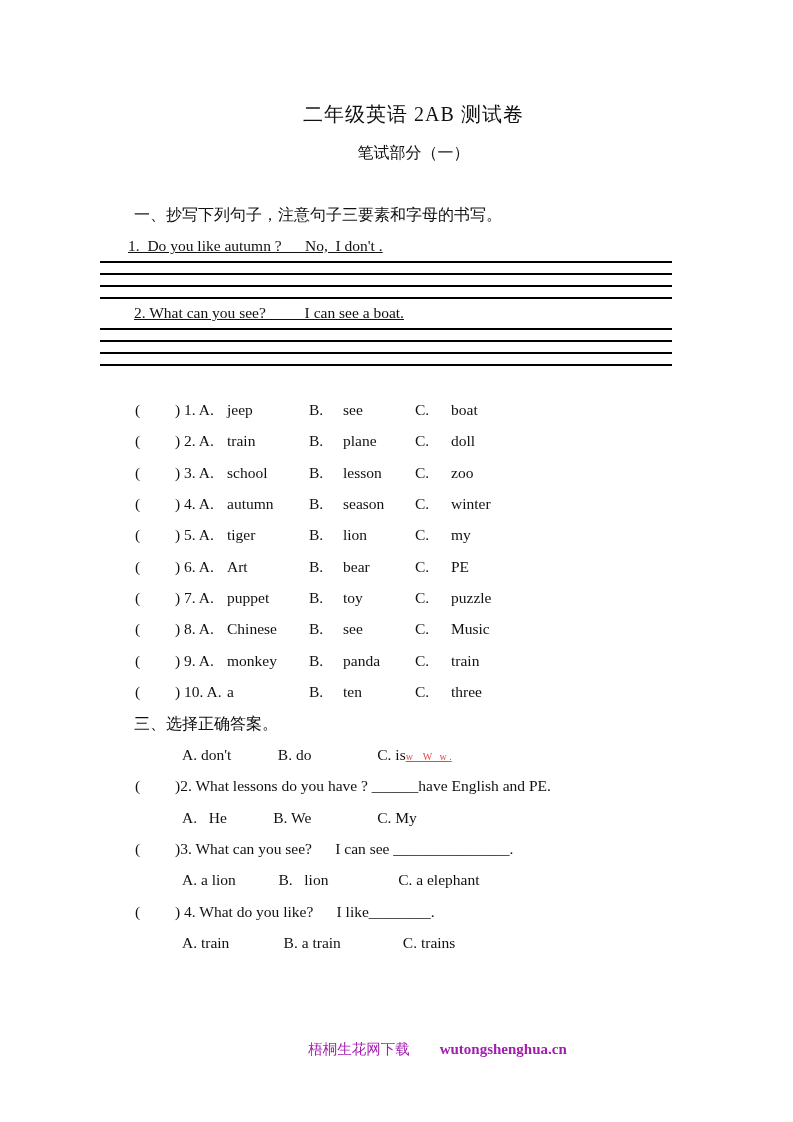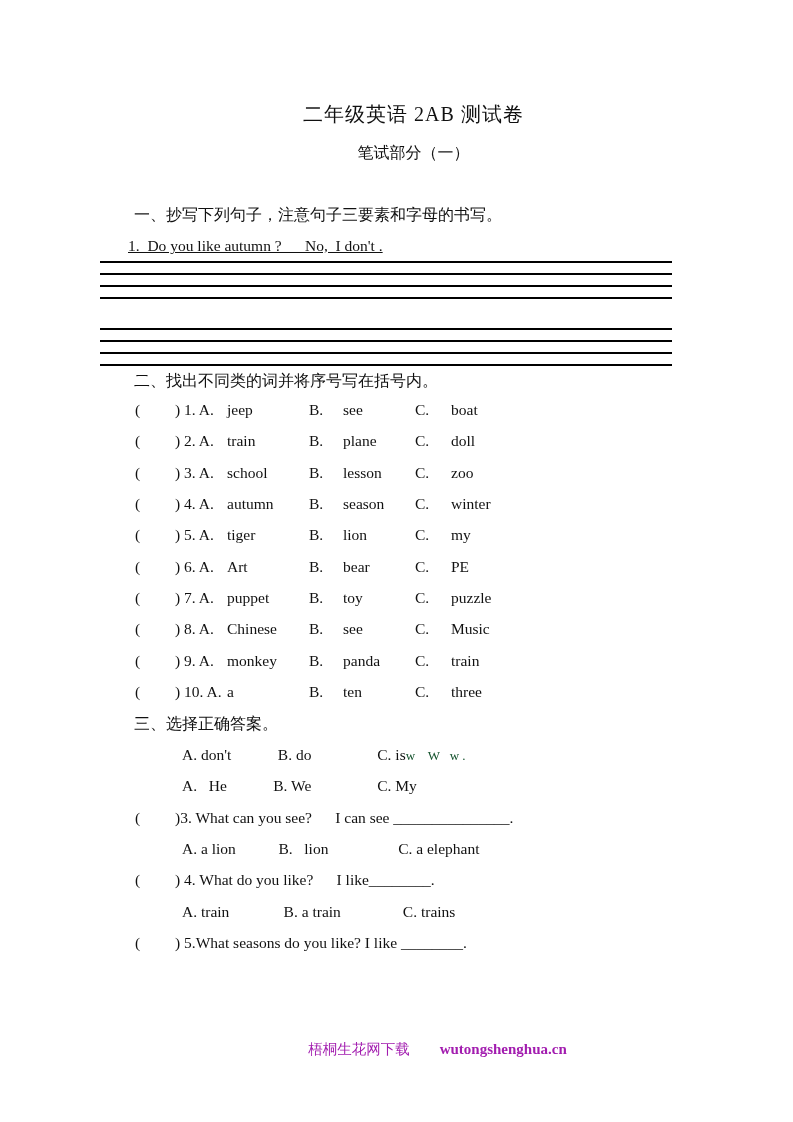--- a/index.html
+++ b/index.html
@@ -22,21 +22,21 @@
   .staff-line{position:absolute;left:100px;width:572px;height:1.7px;background:#000;}
   
   .rows2{top:401px;left:118px;}
   .row2{height:31.35px;display:grid;grid-template-columns:40px 52px 82px 34px 72px 36px auto;font-size:15.5px;}
   .row2 span{white-space:pre;}
   
   .items3{top:746px;left:118px;font-size:15.5px;}
   .q-line{height:31.35px;white-space:pre;}
   .q-paren{display:inline-block;width:40px;}
   .opt-line{height:31.35px;white-space:pre;padding-left:47px;}
-  .watermark{color:#14532d;font-size:13px;}
+  .watermark{color:#ef4444;font-size:10px;text-decoration:underline;}
   .footer{top:1040px;font-size:14.5px;color:#a21caf;margin-left:24px;}
   .footer .url{font-weight:bold;margin-left:30px;font-size:15px;}
 </style>
 </head>
 <body>
 
 <div class="page">
 
   <div class="abs center title">二年级英语 2AB 测试卷</div>
   <div class="abs heading" style="top:205px;left:117px;">一、抄写下列句子，注意句子三要素和字母的书写。</div>
@@ -44,28 +44,28 @@
   <div class="abs center subtitle">笔试部分（一）</div>
 
   <div class="abs sent pre" style="top:236px;left:111px;">1.  Do you like autumn ?      No,  I don't .</div>
   <div id="staff1">
       <div class="staff-line" style="top: 261px;"></div>
       <div class="staff-line" style="top: 273px;"></div>
       <div class="staff-line" style="top: 285px;"></div>
       <div class="staff-line" style="top: 297px;"></div>
     </div>
 
+  <div class="abs sent pre" style="top:303px;left:117px;">2. What can you see?          I can see a boat.</div>
   <div id="staff2">
       <div class="staff-line" style="top: 328px;"></div>
       <div class="staff-line" style="top: 340px;"></div>
       <div class="staff-line" style="top: 352px;"></div>
       <div class="staff-line" style="top: 364px;"></div>
     </div>
 
-  <div class="abs heading" style="top:371px;left:117px;">二、找出不同类的词并将序号写在括号内。</div>
 
   <div class="abs rows2" id="sec2-rows">
       <div class="row2">
         <span>(</span>
         <span>) 1. A.</span>
         <span>jeep</span>
         <span>B.</span>
         <span>see</span>
         <span>C.</span>
         <span>boat</span>
@@ -150,25 +150,25 @@
         <span>ten</span>
         <span>C.</span>
         <span>three</span>
       </div>
     </div>
 
   <div class="abs heading" style="top:714px;left:117px;">三、选择正确答案。</div>
 
   <div class="abs items3" id="sec3-items">
       <div class="opt-line"><span>A. don't            B. do                 C. is</span><span class="watermark">w    W   w .</span></div>
+      <div class="q-line"><span class="q-paren">(</span><span>)2. What lessons do you have ? ______have English and PE.</span></div>
       <div class="opt-line"><span>A.   He            B. We                 C. My</span></div>
       <div class="q-line"><span class="q-paren">(</span><span>)3. What can you see?      I can see _______________.</span></div>
       <div class="opt-line"><span>A. a lion           B.   lion                  C. a elephant</span></div>
       <div class="q-line"><span class="q-paren">(</span><span>) 4. What do you like?      I like________.</span></div>
       <div class="opt-line"><span>A. train              B. a train                C. trains</span></div>
-      <div class="q-line"><span class="q-paren">(</span><span>) 5.What seasons do you like? I like ________.</span></div>
     </div>
 
   <div class="abs center footer">
     <span>梧桐生花网下载</span><span class="url">wutongshenghua.cn</span>
   </div>
 
 </div>
 
 </body></html>

